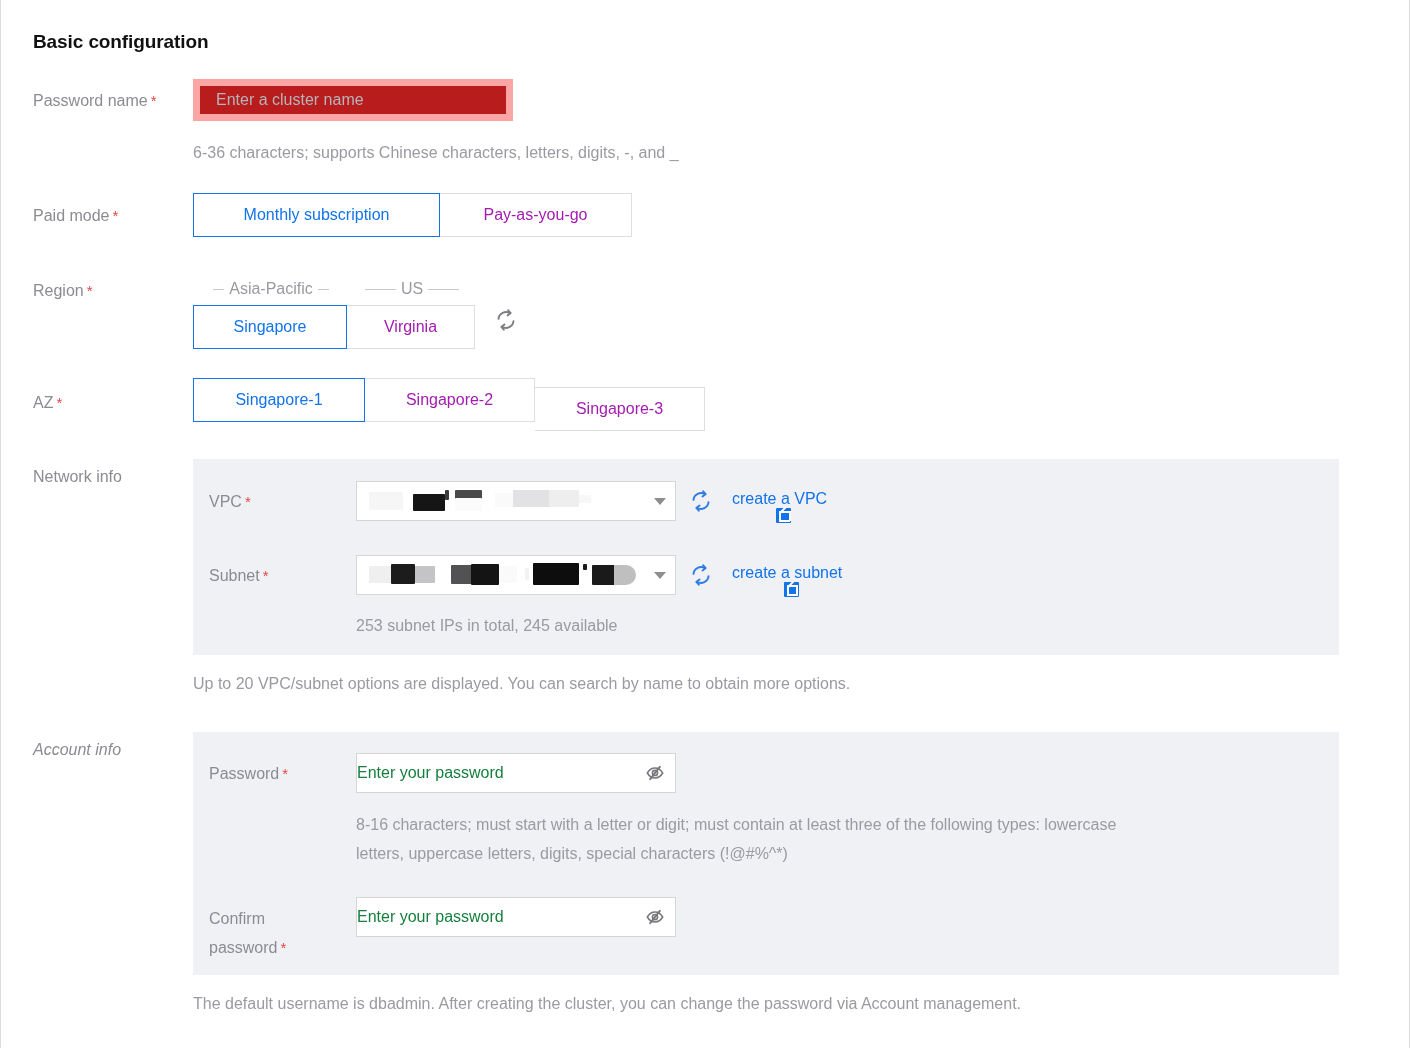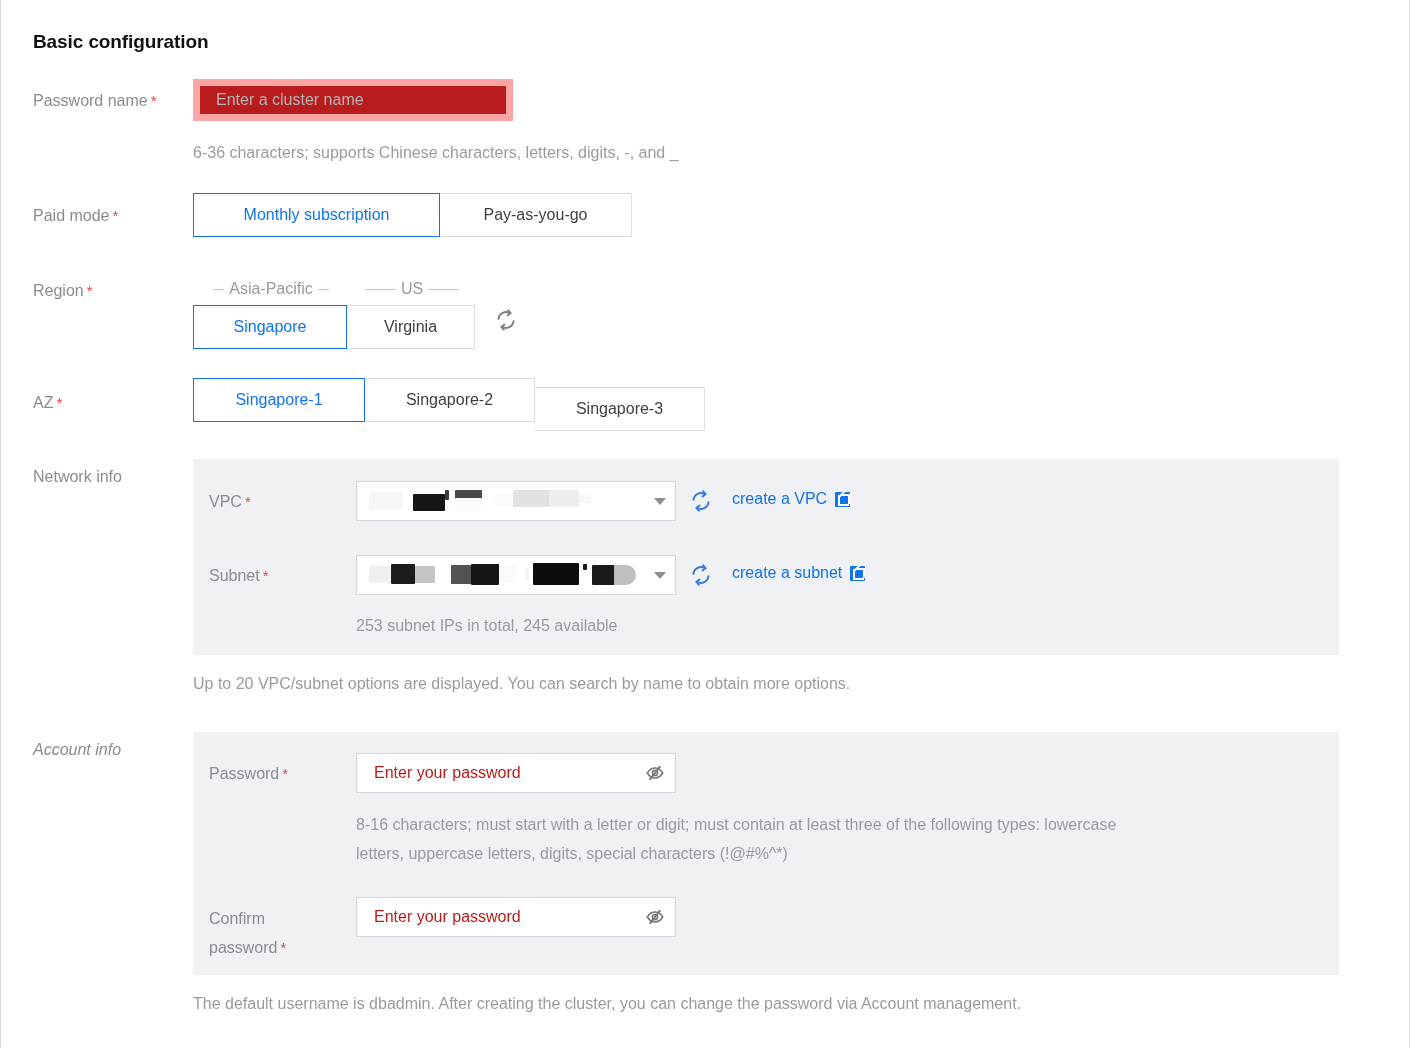--- a/index.html
+++ b/index.html
@@ -88,21 +88,21 @@
     position: absolute;
     display: flex;
   }
   .seg .opt {
     box-sizing: border-box;
     height: 44px;
     border: 1px solid #dedede;
     border-left-width: 0;
     background: #ffffff;
     font-size: 16px;
-    color: #404040;
+    color: #a21caf;
     display: flex;
     align-items: center;
     justify-content: center;
     white-space: nowrap;
     position: relative;
     z-index: 1;
   }
   .seg .opt:first-child { border-left-width: 1px; }
   .seg .opt.sel {
     border: 1px solid #1273eb;
@@ -178,20 +178,21 @@
 
   
   .link {
     position: absolute;
     font-size: 16px;
     color: #1273eb;
     display: flex;
     align-items: center;
     white-space: nowrap;
     cursor: pointer;
+    flex-direction: column;
   }
   .ext {
     display: inline-block;
     width: 15px; height: 15px;
     margin-left: 8px;
     background: #1273eb;
     position: relative;
     border-radius: 1px;
   }
   .ext::before {
@@ -233,22 +234,21 @@
     position: absolute;
     box-sizing: border-box;
     border: 1px solid #d6d6d6;
     background: #ffffff;
     height: 40px;
     display: flex;
     align-items: center;
   }
   .pwbox .ph {
     font-size: 16px;
-    color: #b91c1c;
-    padding-left: 17px;
+    color: #15803d;
     flex: 1 1 auto;
     white-space: nowrap;
   }
   .pwbox .eye {
     width: 40px;
     flex: 0 0 40px;
     display: flex;
     align-items: center;
     justify-content: center;
     cursor: pointer;

